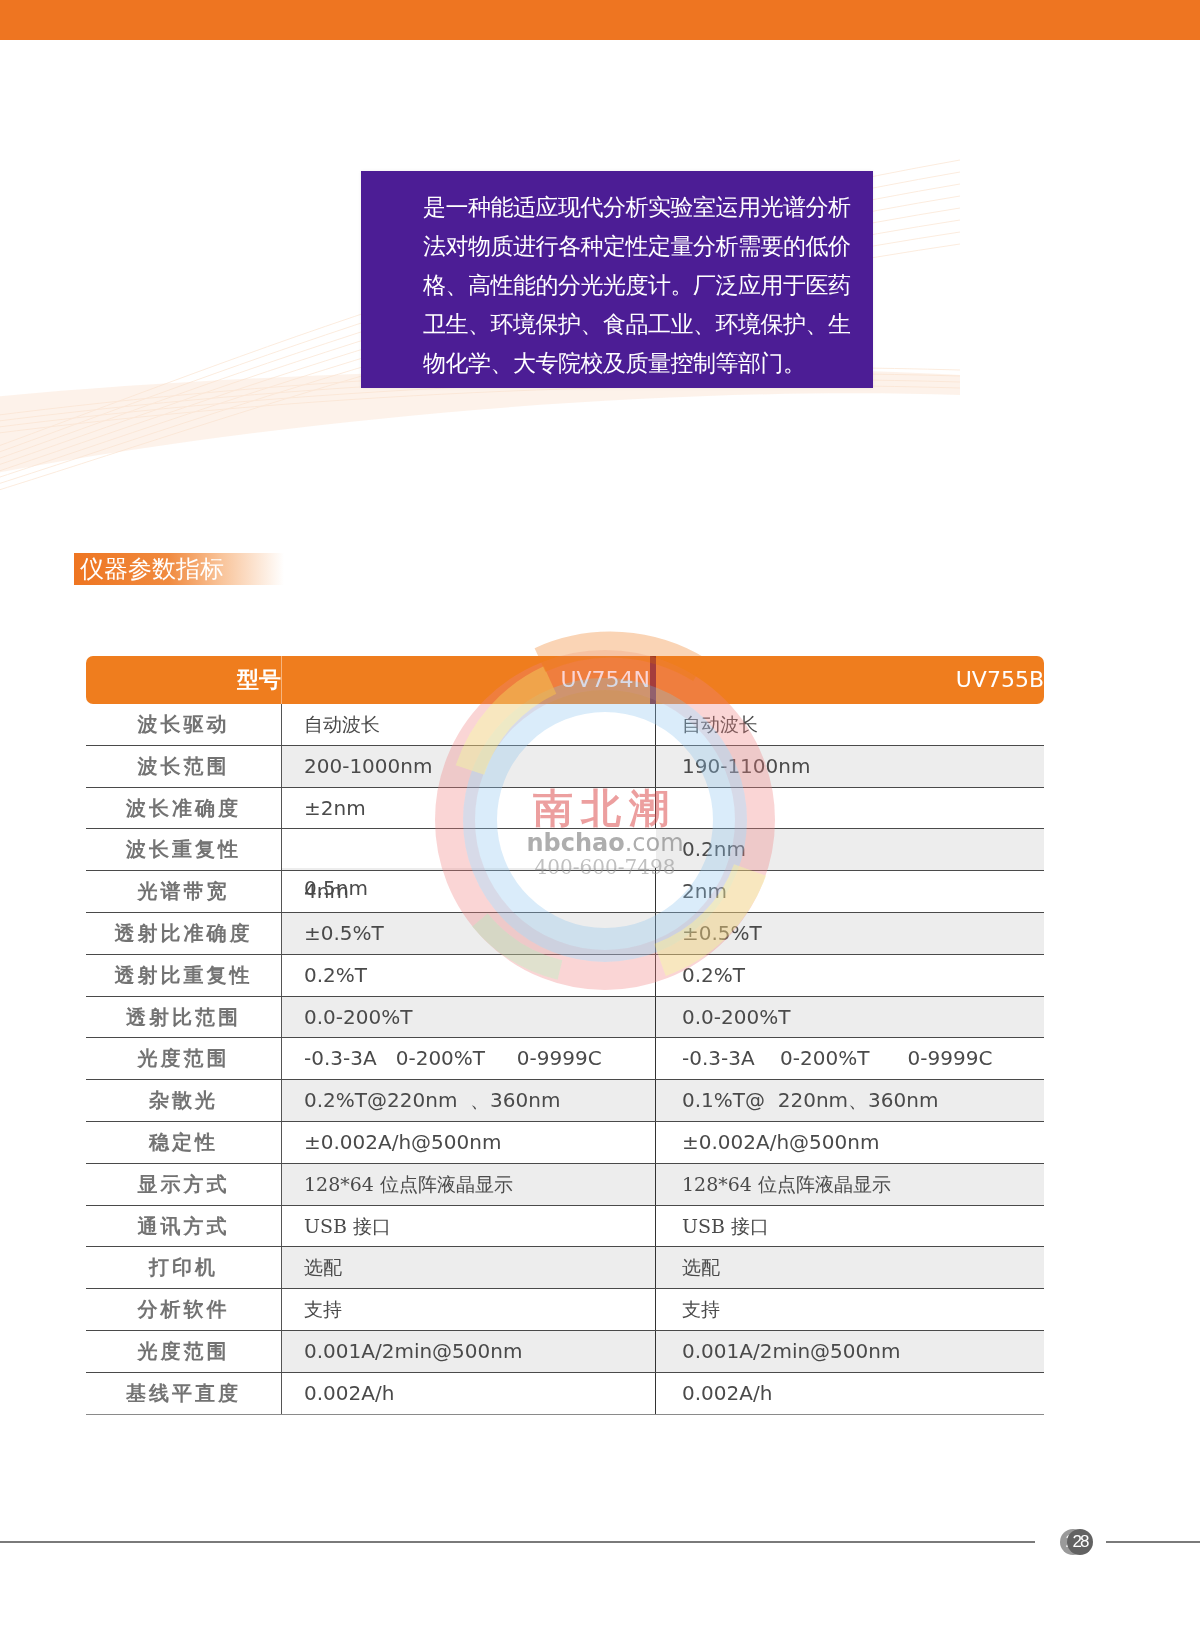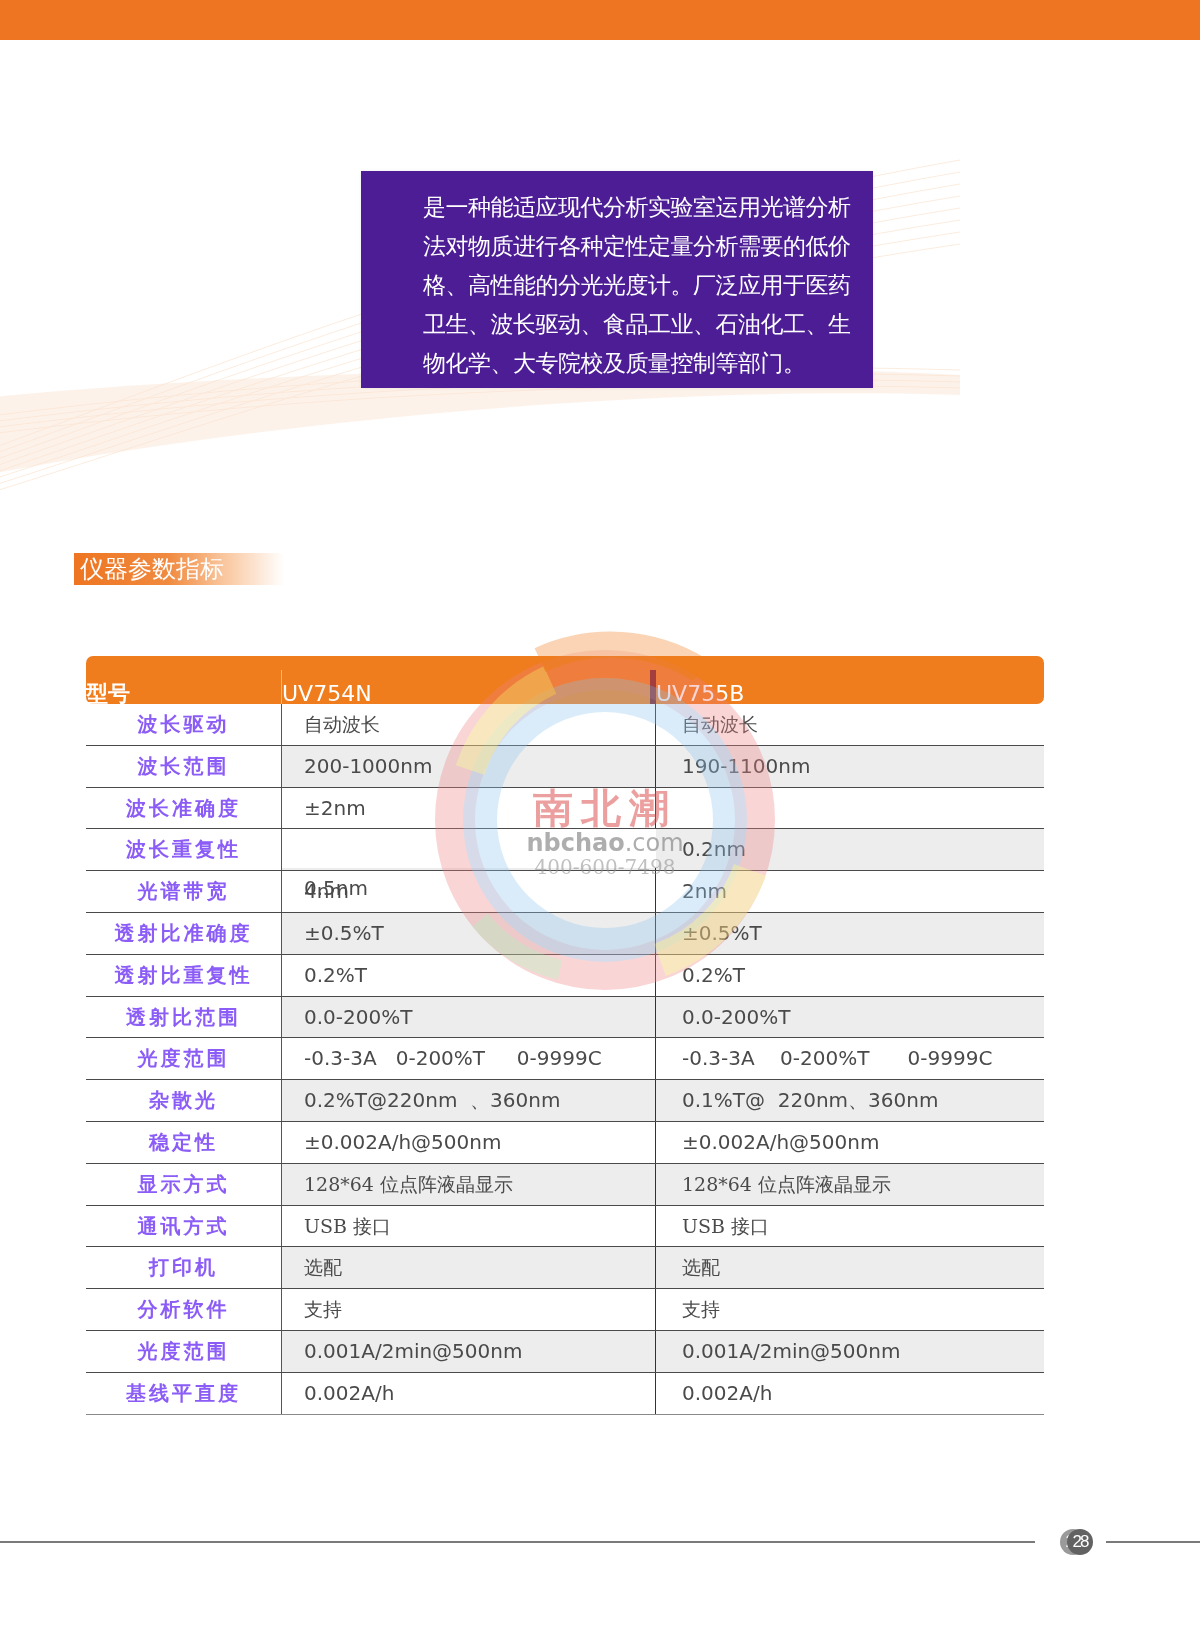--- a/index.html
+++ b/index.html
@@ -32,29 +32,29 @@
     .wm-cn { color: rgba(220,80,80,0.55); font-size: 40px; font-family: "DejaVu Serif", serif; font-weight: bold; letter-spacing: 8px; line-height: 44px; }
     .wm-url { color: rgba(120,120,120,0.6); font-size: 24px; font-weight: bold; line-height: 26px; font-family: "DejaVu Sans", sans-serif; }
     .wm-url span { font-weight: normal; }
     .wm-phone { color: rgba(140,140,140,0.55); font-size: 20px; line-height: 22px; font-family: "DejaVu Serif", serif; }
 
     .spec-table { position: absolute; left: 86px; top: 656px; width: 958px; z-index: 2; }
     .thead {
       display: flex; height: 48px; background: #EF7D1E; border-radius: 7px;
       color: #fff; font-size: 22px; line-height: 48px;
     }
-    .th { text-align: left; margin-top: 14px; }
+    .th { text-align: right; }
     .th.label { width: 196px; border-right: 1px solid #F7B57E; font-weight: bold; }
     .th.col1 { width: 374px; border-right: 6px solid #7f1d1d; }
     .th.col2 { flex: 1; }
 
     .row { display: flex; height: 41.8px; border-bottom: 1.5px solid #4a4a4a; }
     .row:last-child { border-bottom-color: #8a8a8a; }
     .cell { font-size: 20px; line-height: 40px; white-space: nowrap; }
-    .cell.label { width: 196px; text-align: center; font-weight: bold; color: #8b5cf6; letter-spacing: 3px; border-right: 1.5px solid #555; background: #fff; }
+    .cell.label { width: 196px; text-align: center; font-weight: bold; color: #737373; letter-spacing: 3px; border-right: 1.5px solid #555; background: #fff; }
     .cell.v1 { width: 374px; padding-left: 22px; color: #4a4a4a; border-right: 1.5px solid #333; }
     .cell.v2 { flex: 1; padding-left: 26px; color: #4a4a4a; }
     .row.shaded .cell.v1, .row.shaded .cell.v2 { background: #EDEDED; }
     .cn { font-family: "DejaVu Serif", serif; font-size: 19px; }
 
     .footer-line-left { position: absolute; left: 0; top: 1541px; width: 1035px; height: 2px; background: #7a7a7a; }
     .footer-line-right { position: absolute; left: 1106px; top: 1541px; width: 94px; height: 2px; background: #7a7a7a; }
     .page-badge {
       position: absolute; top: 1529px; width: 26px; height: 26px; border-radius: 50%;
       color: #fff; font-size: 17px; line-height: 26px; text-align: center; letter-spacing: -2px;
@@ -83,21 +83,21 @@
     <path d="M0 312 C 300 272, 650 252, 1000 262"></path>
     <path d="M0 318 C 300 278, 650 258, 1000 268"></path>
   </g>
   <path d="M0 280 C 300 250, 700 240, 1000 255 L 1000 275 C 700 265, 300 300, 0 360 Z" fill="#FBE3D0" opacity="0.45"></path>
 </svg>
 
 <div class="intro-box">
   <div class="intro-line">是一种能适应现代分析实验室运用光谱分析</div>
   <div class="intro-line">法对物质进行各种定性定量分析需要的低价</div>
   <div class="intro-line">格、高性能的分光光度计。厂泛应用于医药</div>
-  <div class="intro-line">卫生、波长驱动、食品工业、石油化工、生</div>
+  <div class="intro-line">卫生、环境保护、食品工业、环境保护、生</div>
   <div class="intro-line">物化学、大专院校及质量控制等部门。</div>
 </div>
 
 <div class="section-heading" style="top:553px;">仪器参数指标</div>
 
 <svg class="watermark" viewBox="0 0 390 390">
   <circle cx="195" cy="200" r="150" fill="none" stroke="#F08080" stroke-width="40" opacity="0.6"></circle>
   <circle cx="195" cy="200" r="125" fill="none" stroke="#8EC5EE" stroke-width="34" opacity="0.6"></circle>
   <path d="M60 150 A 150 150 0 0 1 140 60" fill="none" stroke="#F2E27A" stroke-width="30" opacity="0.7"></path>
   <path d="M250 340 A 150 150 0 0 0 340 250" fill="none" stroke="#F2E27A" stroke-width="34" opacity="0.7"></path>

